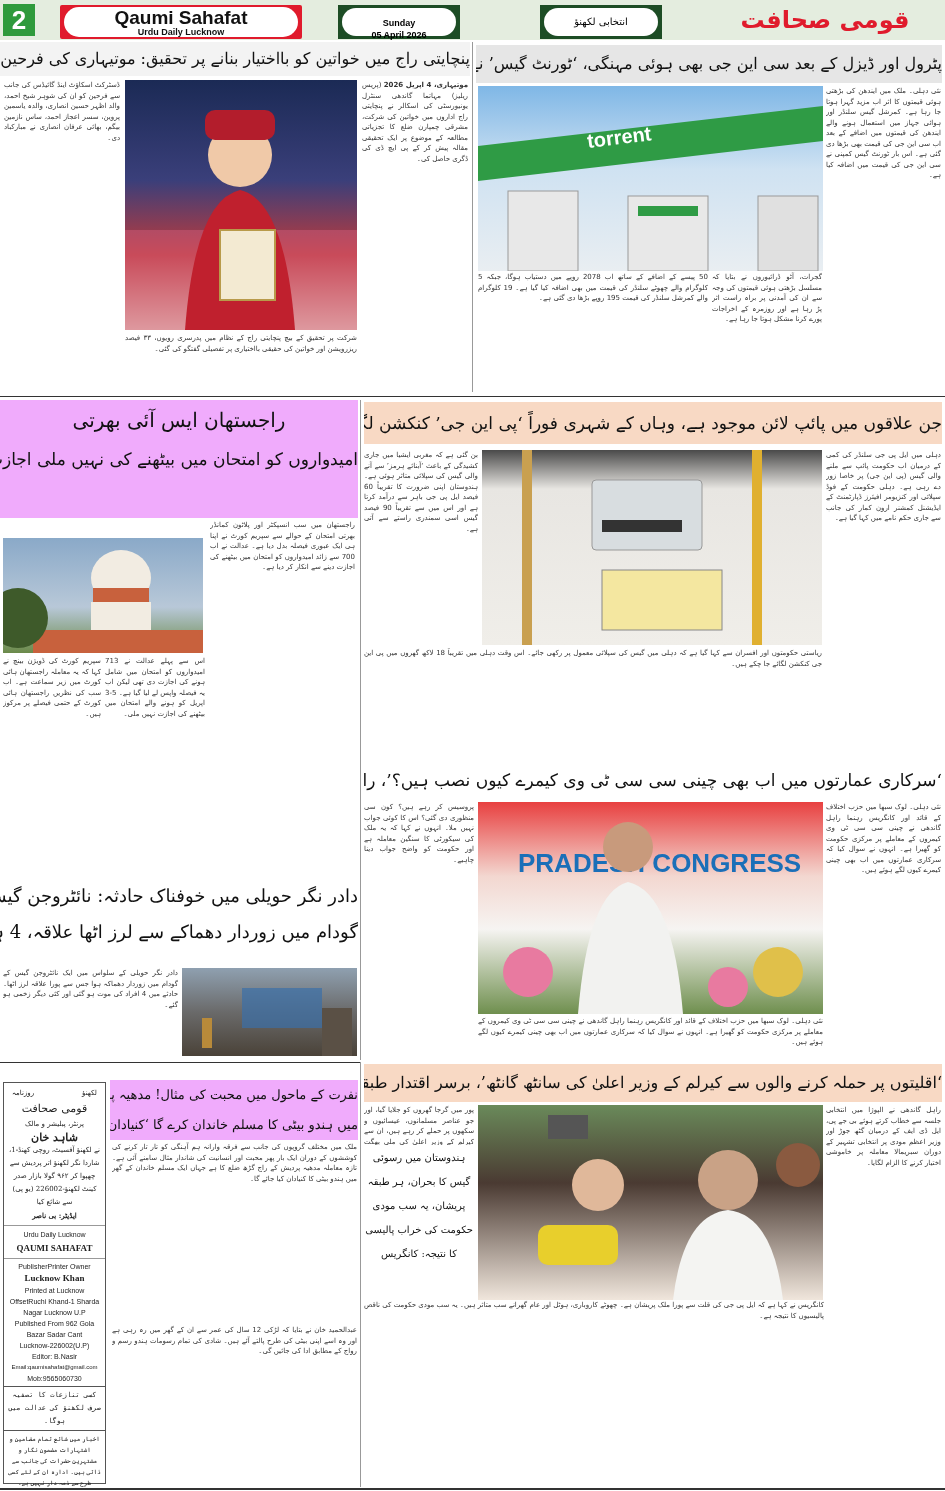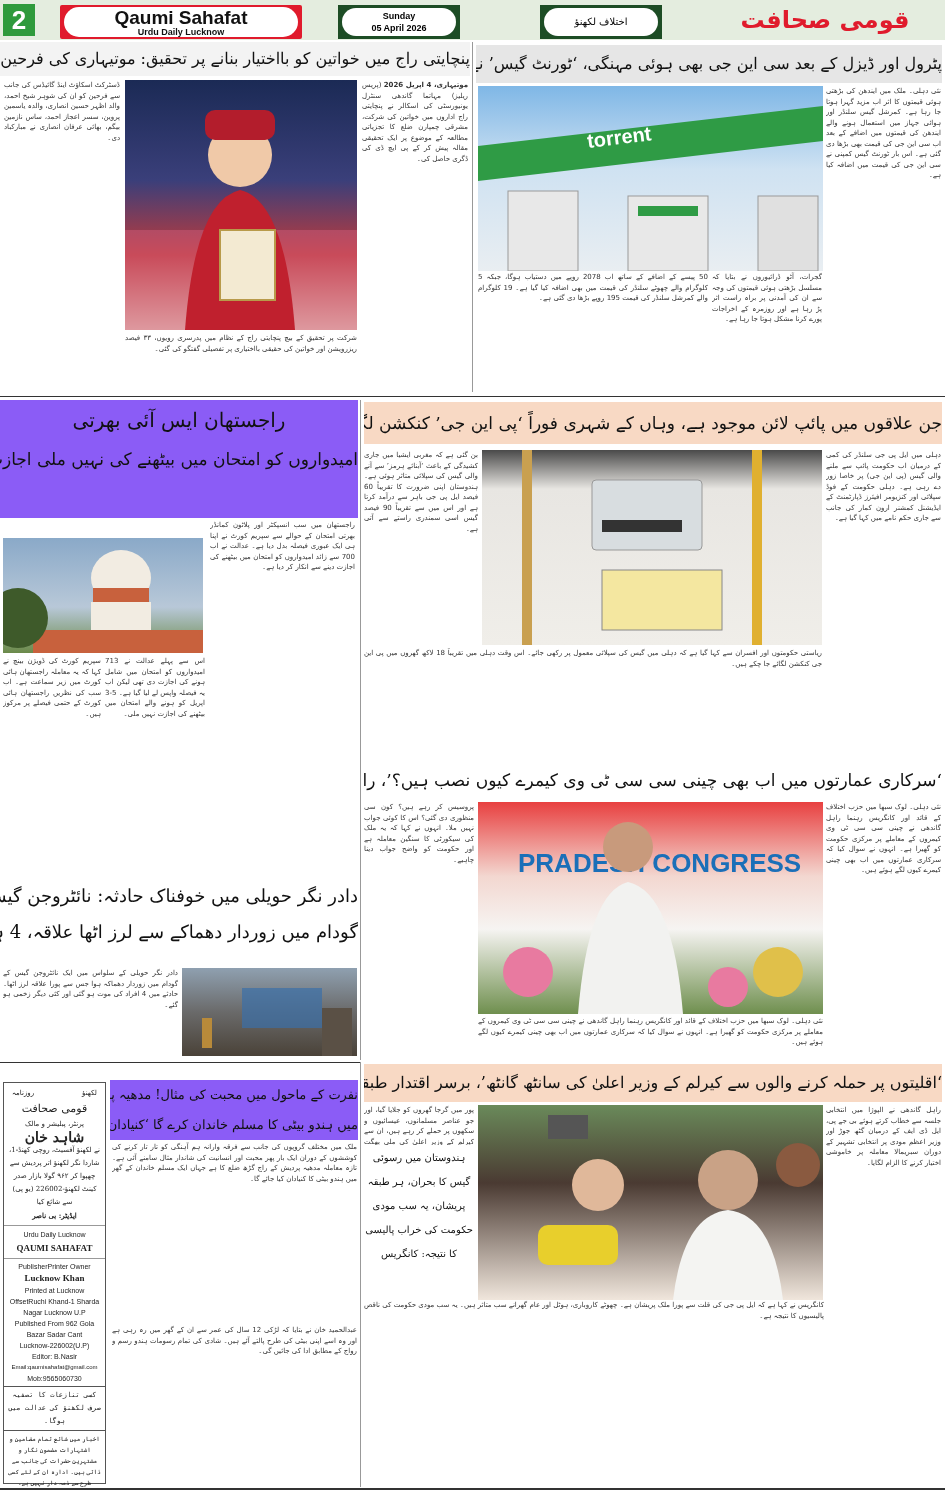--- a/index.html
+++ b/index.html
@@ -6,29 +6,29 @@
   body { width: 945px; height: 1491px; background: #fff; font-family: "DejaVu Sans", sans-serif; position: relative; overflow: hidden; }
   .abs { position: absolute; }
   
   .hdr { left:0; top:0; width:945px; height:40px; background:#e4eddf; }
   .pnum { left:3px; top:4px; width:32px; height:32px; background:#2e9a3c; color:#fff; font: bold 26px "Liberation Sans", sans-serif; text-align:center; line-height:32px; }
   .brand { left:60px; top:5px; width:242px; height:34px; background:#e01b2c; border-radius:2px; }
   .brand-inner { position:absolute; left:4px; top:2px; right:4px; bottom:2px; background:#fff; border-radius:16px; text-align:center; }
   .brand-title { font: bold 19px "Liberation Sans", sans-serif; color:#111; line-height:19px; display:block; padding-top:1px; }
   .brand-sub { font: bold 9px "Liberation Sans", sans-serif; color:#111; display:block; }
   .datebox { left:338px; top:5px; width:122px; height:34px; background:#1d4d25; }
-  .datebox-inner { position:absolute; left:4px; top:3px; right:4px; bottom:3px; background:#fff; border-radius:14px; text-align:center; font: bold 9px "Liberation Sans", sans-serif; line-height:12px; padding-top:2px; }
+  .datebox-inner { position:absolute; left:4px; top:3px; right:4px; bottom:3px; background:#fff; border-radius:14px; text-align:center; font: bold 9px "Liberation Sans", sans-serif; line-height:12px; padding-top:9px; }
   .urdubox { left:540px; top:5px; width:122px; height:34px; background:#1d4d25; }
   .urdubox-inner { position:absolute; left:4px; top:3px; right:4px; bottom:3px; background:#fff; border-radius:14px; text-align:center; font: 10px "DejaVu Serif", serif; line-height:28px; direction:rtl; }
   .urdu-logo { left:720px; top:2px; width:210px; height:36px; color:#e01b2c; font: bold 24px "DejaVu Sans", sans-serif; direction:rtl; text-align:center; line-height:36px; }
   
   .hl { direction:rtl; text-align:center; font-family:"DejaVu Serif", serif; color:#111; overflow:hidden; white-space:nowrap; }
   .hl-grey { background:#e6e6e6; }
   .hl-peach { background:#f8d9c4; }
-  .hl-cream { background:#8b5cf6; }
+  .hl-cream { background:#f0abfc; }
   .hl-light { background:#f3f3f3; }
   
   .col { direction:rtl; text-align:justify; font: 7px "DejaVu Sans", sans-serif; color:#333; line-height:10.5px; overflow:hidden; }
   .rule-v { background:#999; width:1px; }
   .rule-h { background:#333; height:1px; }
   
   .photo { overflow:hidden; }
   .masthead-box { border:1px solid #555; background:#fff; }
   .mh-row { text-align:center; font: 7px "Liberation Sans", sans-serif; color:#222; line-height:11px; }
   .mh-urdu { direction:rtl; text-align:center; font: 7px "DejaVu Serif", serif; color:#222; line-height:13px; }
@@ -44,21 +44,21 @@
     <span class="brand-sub">Urdu Daily Lucknow</span>
   </div>
 </div>
 <div class="abs datebox">
   <div class="datebox-inner">
     <div>Sunday</div>
     <div>05 April 2026</div>
   </div>
 </div>
 <div class="abs urdubox">
-  <div class="urdubox-inner">اختلاف لکھنؤ</div>
+  <div class="urdubox-inner">انتخابی لکھنؤ</div>
 </div>
 <div class="abs urdu-logo">قومی صحافت</div>
 
 <div class="abs hl hl-light" style="left:0;top:42px;width:470px;height:34px;font-size:16px;line-height:34px;">پنچایتی راج میں خواتین کو بااختیار بنانے پر تحقیق: موتیہاری کی فرحین کو پی ایچ ڈی سے نوازا گیا</div>
 <div class="abs col" style="left:362px;top:80px;width:106px;height:310px;">
   <b>موتیہاری، 4 اپریل 2026</b>
   <span>(پریس ریلیز) مہاتما گاندھی سنٹرل یونیورسٹی کی اسکالر نے پنچایتی راج اداروں میں خواتین کی شرکت، مشرقی چمپارن ضلع کا تجزیاتی مطالعہ کے موضوع پر ایک تحقیقی مقالہ پیش کر کے پی ایچ ڈی کی ڈگری حاصل کی۔</span>
 </div>
 <div class="abs photo" style="left:125px;top:80px;width:232px;height:250px;background:linear-gradient(180deg,#1b2a55 0%,#3a3f7a 40%,#c03a3a 70%,#ead6c4 100%);">
   <svg width="232" height="250">
@@ -175,21 +175,21 @@
 <div class="abs col" style="left:112px;top:1325px;width:245px;height:160px;">عبدالحمید خان نے بتایا کہ لڑکی 12 سال کی عمر سے ان کے گھر میں رہ رہی ہے اور وہ اسے اپنی بیٹی کی طرح پالتے آئے ہیں۔ شادی کی تمام رسومات ہندو رسم و رواج کے مطابق ادا کی جائیں گی۔</div>
 <div class="abs rule-v" style="left:360px;top:1062px;height:425px;"></div>
 
 <div class="abs masthead-box" style="left:3px;top:1082px;width:103px;height:402px;">
   <div class="mh-urdu" style="display:flex;justify-content:space-between;padding:4px 8px 0;">
     <span>لکھنؤ</span>
     <span>روزنامہ</span>
   </div>
   <div class="mh-urdu" style="font-size:11px;line-height:18px;">قومی صحافت</div>
   <div class="mh-urdu">پرنٹر، پبلیشر و مالک</div>
-  <div class="mh-urdu" style="font-weight:bold;font-size:14px;">شاہد خان</div>
+  <div class="mh-urdu" style="font-weight:bold;font-size:11px;">شاہد خان</div>
   <div class="mh-urdu" style="padding:0 3px;">نے لکھنؤ آفسیٹ، روچی کھنڈ-1، شاردا نگر لکھنؤ اتر پردیش سے چھپوا کر ۹۶۲ گولا بازار صدر کینٹ لکھنؤ-226002 (یو پی) سے شائع کیا</div>
   <div class="mh-urdu" style="font-weight:bold;">ایڈیٹر: بی ناصر</div>
   <div style="border-top:1px solid #999;margin:3px 0;"></div>
   <div class="mh-row">Urdu Daily Lucknow</div>
   <div class="mh-row" style="font: bold 9px 'Liberation Serif', serif;line-height:16px;">QAUMI SAHAFAT</div>
   <div style="border-top:1px solid #999;margin:2px 0;"></div>
   <div class="mh-row">PublisherPrinter Owner</div>
   <div class="mh-row" style="font: bold 9px 'Liberation Serif', serif;line-height:13px;">Lucknow Khan</div>
   <div class="mh-row">Printed at Lucknow</div>
   <div class="mh-row">OffsetRuchi Khand-1 Sharda</div>

